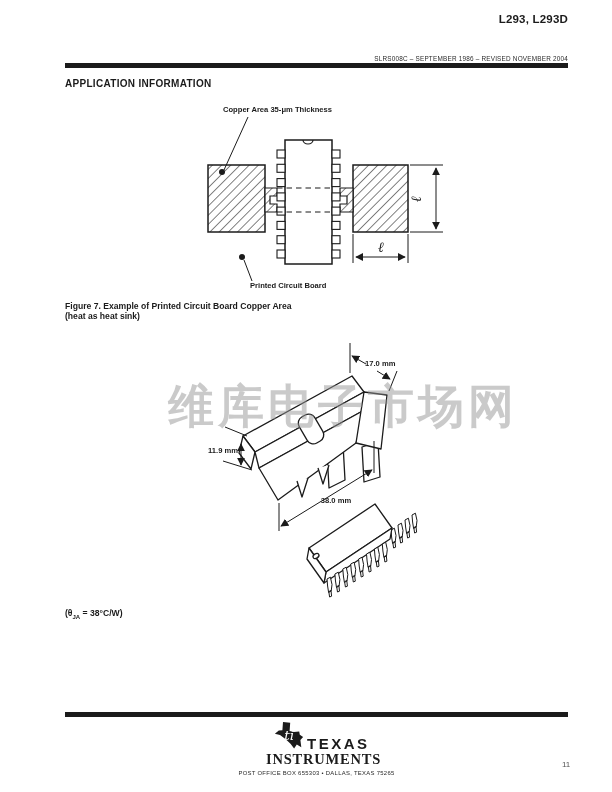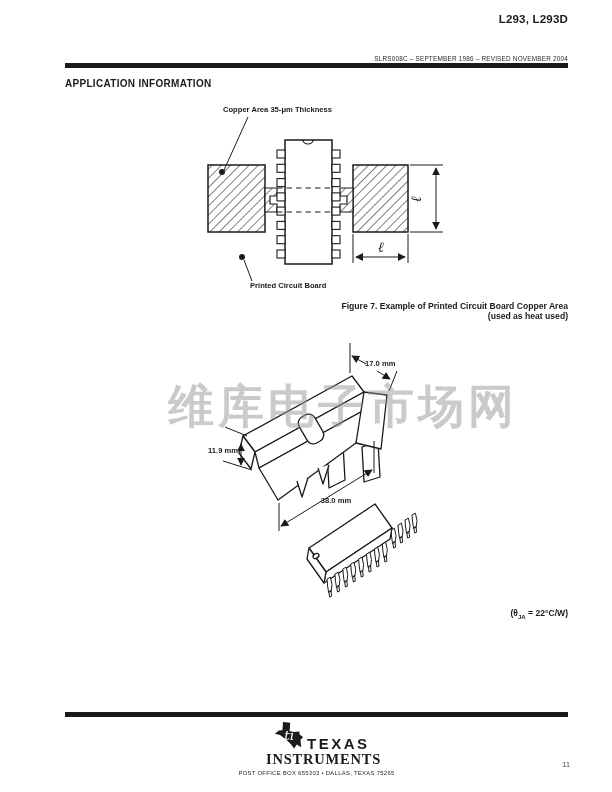--- a/index.html
+++ b/index.html
@@ -11,21 +11,21 @@
   .abs{position:absolute;}
   
   .hdr-title{top:13px;right:44px;font-size:11.5px;font-weight:bold;text-align:right;letter-spacing:.2px;}
   .hdr-sub{top:27px;right:44px;font-size:11.5px;font-weight:bold;text-align:right;letter-spacing:.2px;}
   .hdr-ref{top:55px;right:44px;font-size:6.4px;text-align:right;color:#2a2a2a;letter-spacing:.2px;}
   .rule{left:65px;width:503px;height:5px;background:#1b1b1b;}
   .rule-top{top:63px;}
   .rule-bottom{top:712px;}
   .section-title{top:78px;left:65px;width:503px;text-align:left;font-size:10px;font-weight:bold;letter-spacing:.3px;}
   
-  .cap{left:65px;width:503px;text-align:right;font-weight:bold;font-size:8.6px;}
+  .cap{left:65px;width:503px;text-align:left;font-weight:bold;font-size:8.6px;}
   .fig7-cap1{top:301px;}
   .fig7-cap2{top:311px;}
   .fig8-cap1{top:598px;}
   .fig8-cap2{top:608px;}
   .fig8-cap2 sub{font-size:6px;}
   
   .watermark{
     top:376px;left:168px;width:290px;font-size:46px;letter-spacing:4px;
     color:rgba(150,150,150,0.50);z-index:3;font-weight:bold;white-space:nowrap;
     font-family:Liberation Sans, sans-serif;pointer-events:none;
@@ -117,21 +117,21 @@
     <line x1="248" y1="117" x2="224" y2="170" stroke="#1b1b1b" stroke-width="1"></line>
     <circle cx="222" cy="172" r="3" fill="#1b1b1b"></circle>
     <text class="flbl" x="223" y="112">Copper Area 35-μm Thickness</text>
 
     <circle cx="242" cy="257" r="3" fill="#1b1b1b"></circle>
     <line x1="244" y1="260" x2="252" y2="281" stroke="#1b1b1b" stroke-width="1"></line>
     <text class="flbl" x="250" y="288">Printed Circuit Board</text>
   </svg>
 
   <div class="abs cap fig7-cap1">Figure 7. Example of Printed Circuit Board Copper Area</div>
-  <div class="abs cap fig7-cap2">(used as heat used)</div>
+  <div class="abs cap fig7-cap2">(heat as heat sink)</div>
 
   <div class="abs watermark">维库电子市场网</div>
 
   <svg style="left:65px;top:335px;z-index:2" width="450" height="266" viewBox="65 335 450 266" xmlns="http://www.w3.org/2000/svg">
     <defs>
       <marker id="arr8" viewBox="0 0 10 10" refX="9" refY="5" markerWidth="8" markerHeight="8" orient="auto-start-reverse">
         <path d="M0,0 L10,5 L0,10 Z" fill="#1b1b1b"></path>
       </marker>
       <path id="pin8" d="M0,0 L3.4,-1.8 L5,5.5 L4.2,12 L1.6,13.4 L0.6,7 Z M1.8,12.6 L4,11.5 L4.6,17.2 L2.6,18 Z" fill="#ffffff" stroke="#1b1b1b" stroke-width="1"></path>
     </defs>
@@ -193,21 +193,21 @@
         <use href="#pin8" x="342.8" y="569"></use>
           <use href="#pin8" x="350.7" y="564"></use>
         <use href="#pin8" x="358.6" y="559"></use>
           <use href="#pin8" x="366.5" y="554"></use>
         <use href="#pin8" x="374.4" y="549"></use>
           <use href="#pin8" x="382.3" y="544"></use>
       </g>
     </g>
   </svg>
 
-  <div class="abs cap fig8-cap2"><span>(θ</span><sub>JA</sub><span> = 22°C/W)</span></div>
+  <div class="abs cap fig8-cap2"><span>(θ</span><sub>JA</sub><span> = 38°C/W)</span></div>
 
   <div class="abs rule rule-bottom"></div>
 
   <svg class="abs ti-logo" style="top:721px;left:274px" width="30" height="31" viewBox="0 0 100 100">
     <path d="M30,2 L54,4 L52,32 L66,35 L84,33 L86,44 L97,52 L88,62 L91,86 L76,77 L67,90 L55,74 L39,59 L20,45 L3,41 L16,30 L28,29 Z" fill="#1b1b1b"></path>
     <text x="34" y="62" fill="#ffffff" font-size="46" font-style="italic" font-family="DejaVu Serif, serif">ti</text>
   </svg>
 
   <div class="abs brand-texas">TEXAS</div>
   <div class="abs brand-instr">INSTRUMENTS</div>

